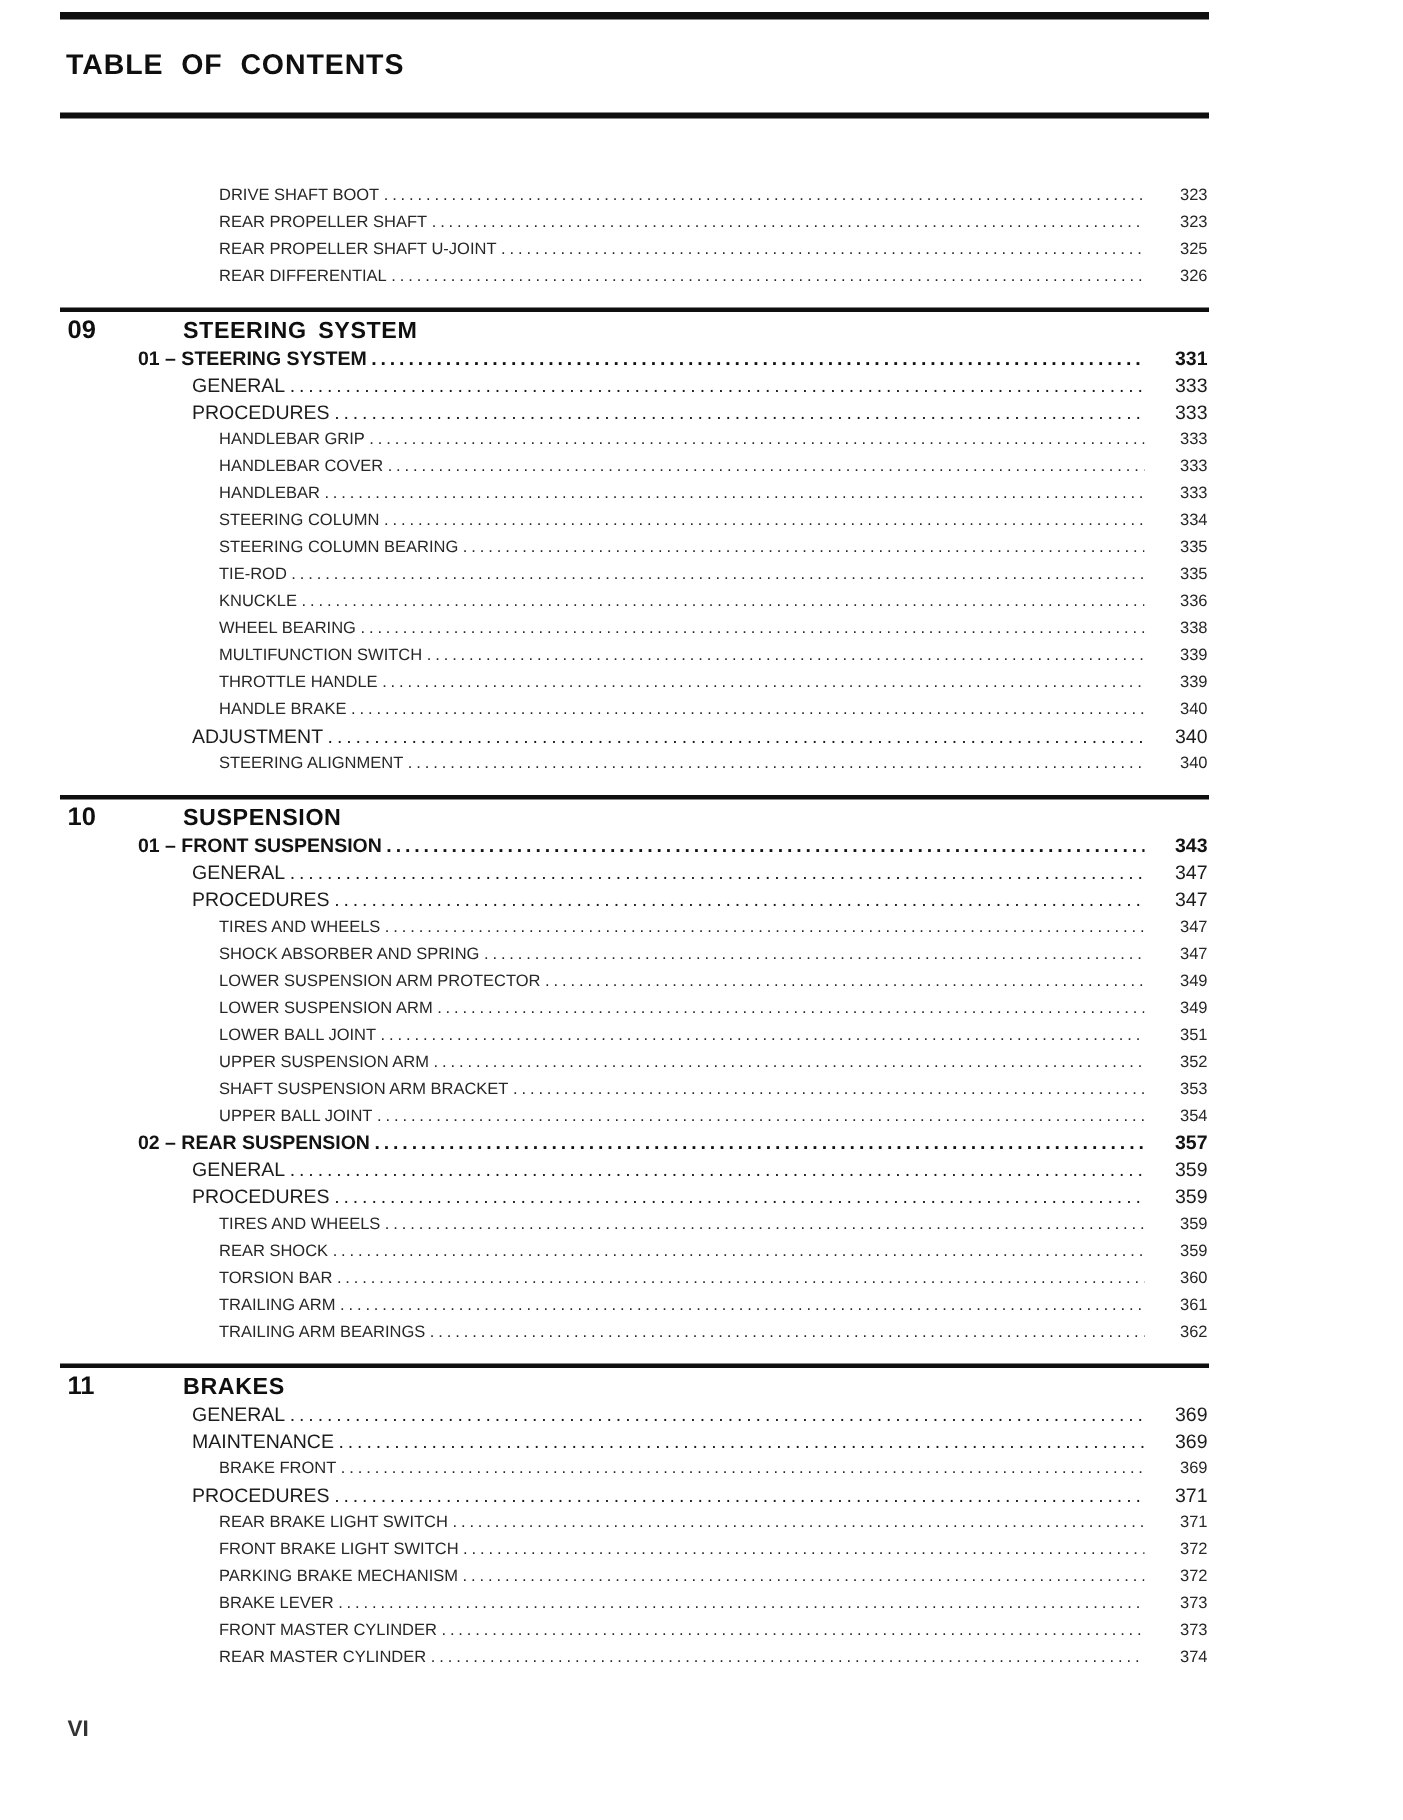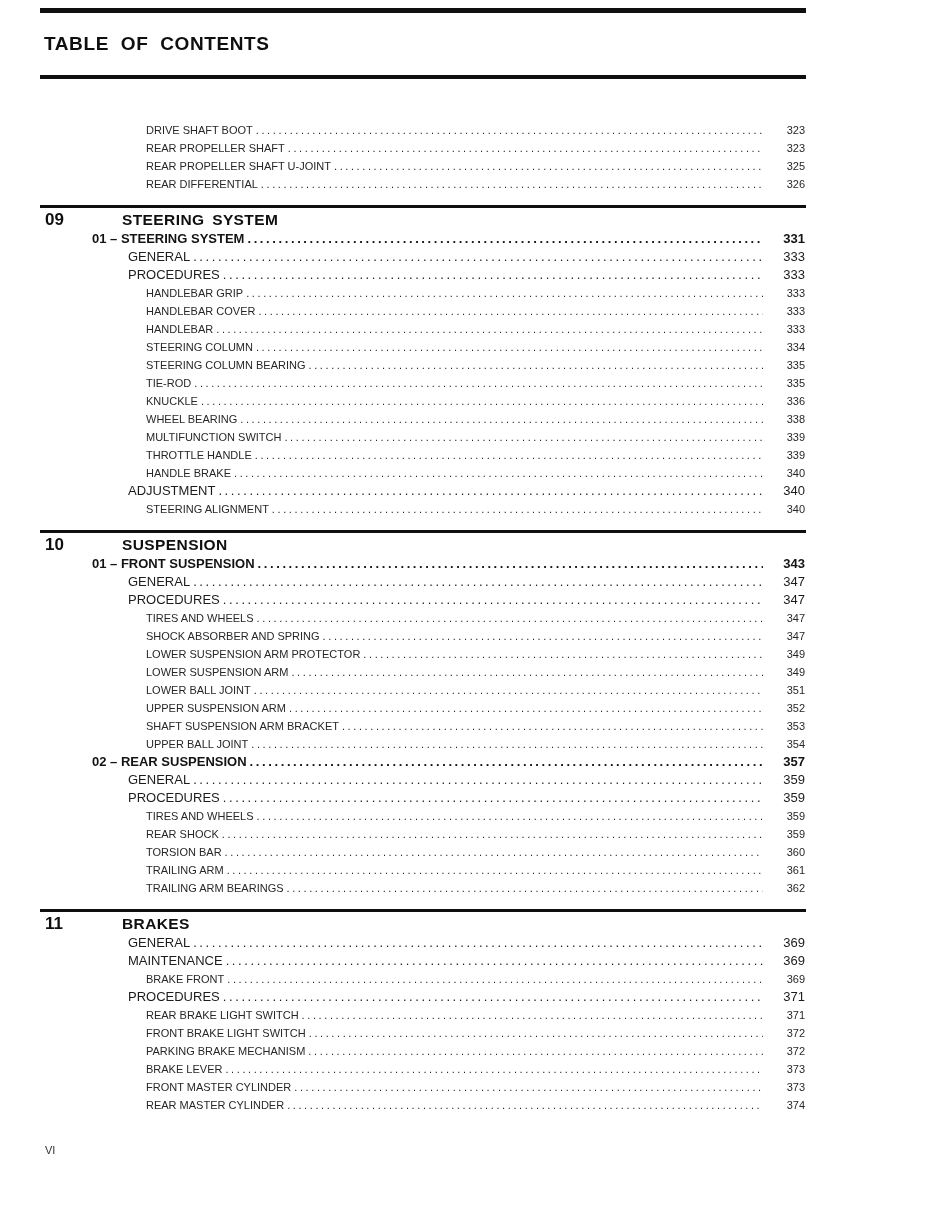--- a/index.html
+++ b/index.html
@@ -100,22 +100,23 @@
   .toc-page {
     flex: 0 0 36px;
     min-width: 36px;
     text-align: right;
     white-space: nowrap;
   }
   .footer-page {
     position: absolute;
     left: 45px;
     top: 1144px;
-    font-size: 11px;
+    font-size: 15px;
     color: #333;
+    font-weight: bold;
   }
 </style>
 </head>
 <body>
 
 <div class="rule-top"></div>
 
 <h1 class="page-title">TABLE OF CONTENTS</h1>
 
 <div class="rule-title"></div>

